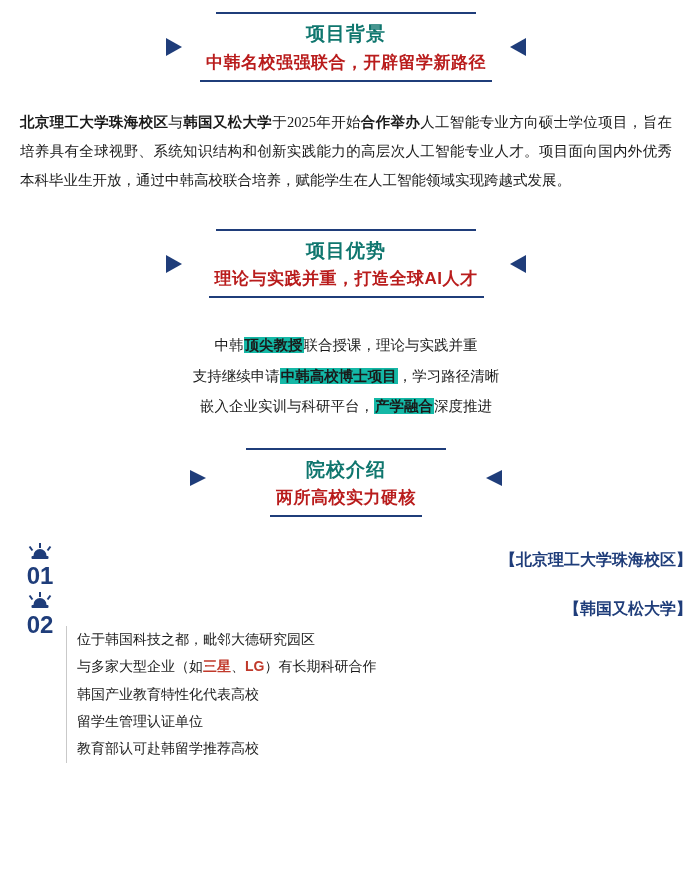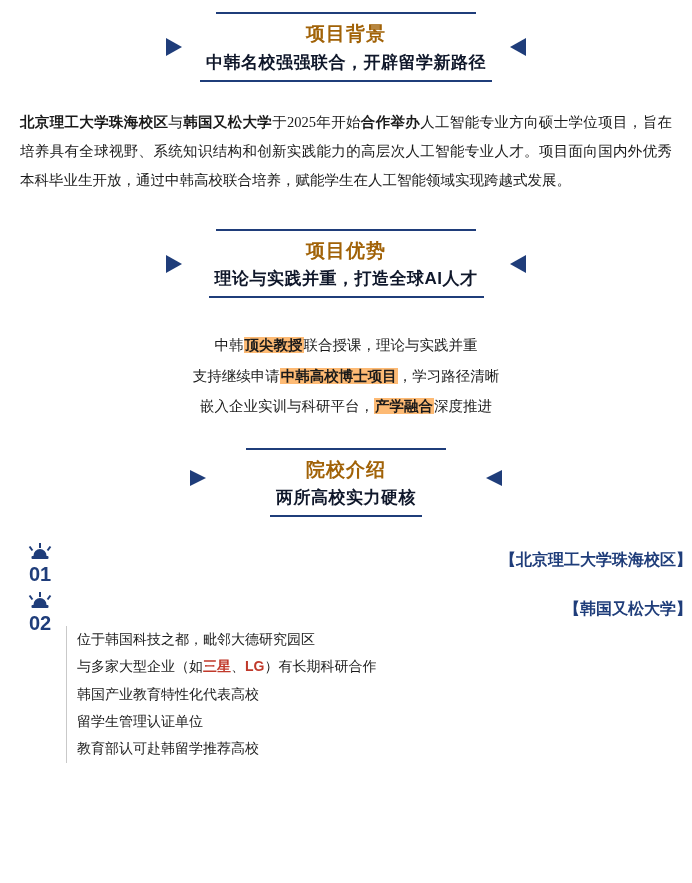--- a/index.html
+++ b/index.html
@@ -29,28 +29,28 @@
   }
   .section-head .rule {
     width: 260px;
     height: 2px;
     background: #1f3d7a;
     margin: 0 auto 6px auto;
   }
   .sh-title {
     font-size: 19px;
     font-weight: bold;
-    color: #a16207;
+    color: #0f766e;
     letter-spacing: 1px;
     line-height: 1.5;
   }
   .sh-sub {
     font-size: 17px;
     font-weight: bold;
-    color: #0f172a;
+    color: #b91c1c;
     letter-spacing: 0.5px;
     line-height: 1.6;
     border-bottom: 2px solid #1f3d7a;
     display: inline-block;
     padding: 0 6px 4px 6px;
   }
   .arrow {
     position: absolute;
     top: 26px;
     width: 0;
@@ -83,21 +83,21 @@
   .para b { font-weight: bold; }
 
   
   .adv {
     text-align: center;
     font-size: 14.5px;
     line-height: 2.1;
     color: #1a1a1a;
   }
   .hl {
-    background: #fdba74;
+    background: #14b8a6;
     font-weight: bold;
     padding: 0 1px;
   }
 
   
   .school {
     position: relative;
     margin: 0 0 0 20px;
     padding-left: 46px;
   }
@@ -136,21 +136,21 @@
     position: absolute;
     top: 0px;
     width: 2px;
     height: 5px;
     background: #1f3d7a;
   }
   .num-badge .lamp .ray.r1 { left: 50%; margin-left: -1px; top: -2px; }
   .num-badge .lamp .ray.r2 { left: 50%; margin-left: -10px; top: 1px; transform: rotate(-35deg); }
   .num-badge .lamp .ray.r3 { left: 50%; margin-left: 8px;  top: 1px; transform: rotate(35deg); }
   .num-badge .num {
-    font-size: 20px;
+    font-size: 24px;
     font-weight: bold;
     color: #1f3d7a;
     line-height: 1.1;
     font-family: "Liberation Sans", sans-serif;
   }
   .school-title {
     font-size: 16px;
     font-weight: bold;
     color: #1f3d7a;
     line-height: 1.9;

